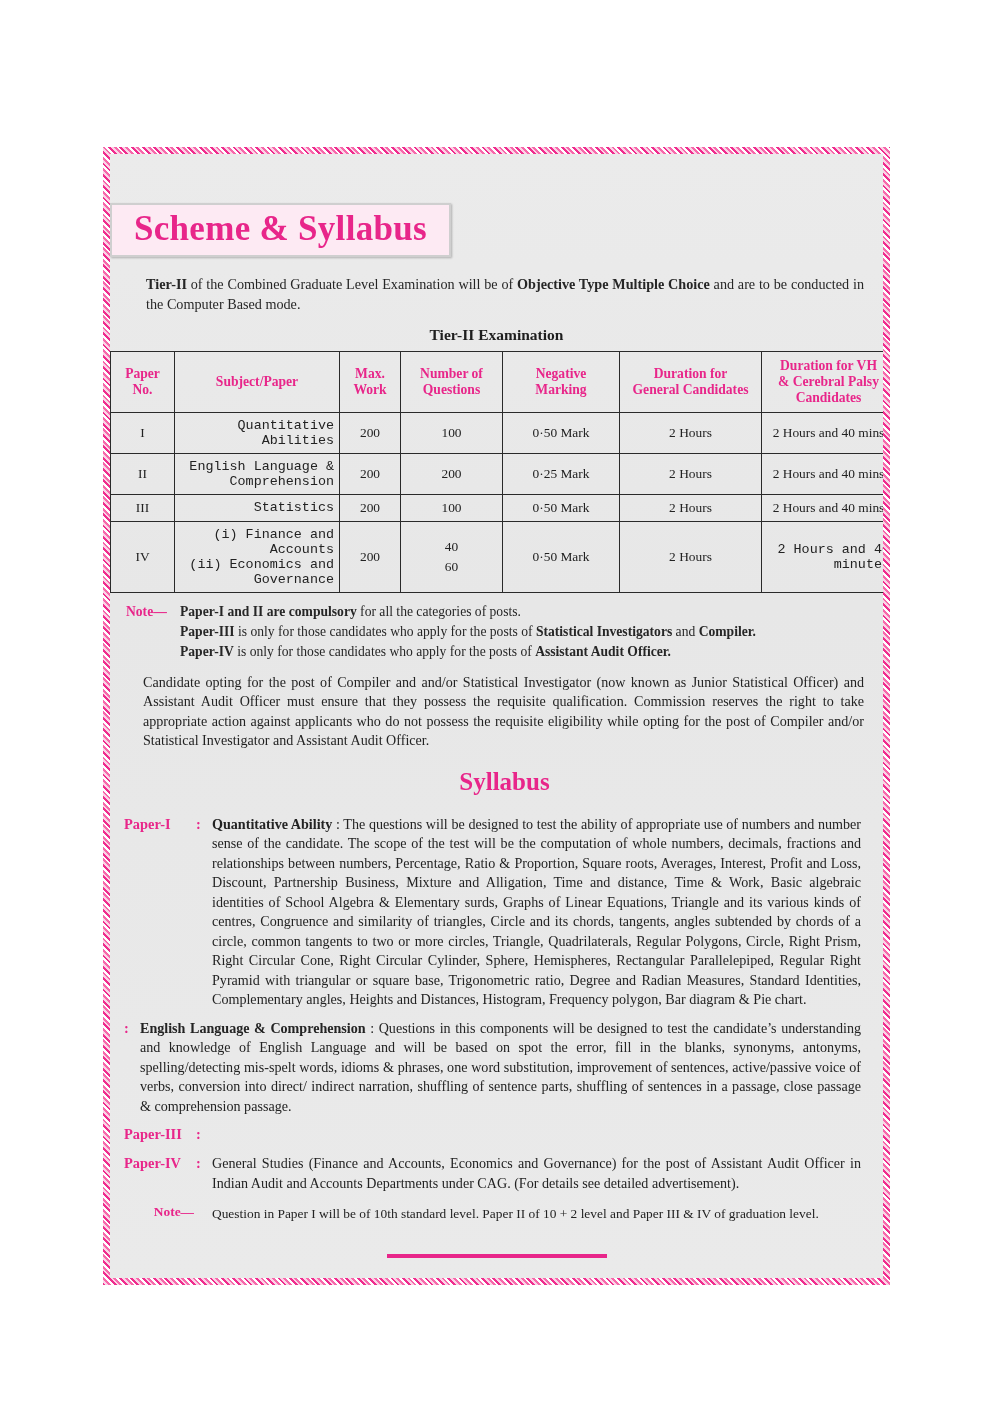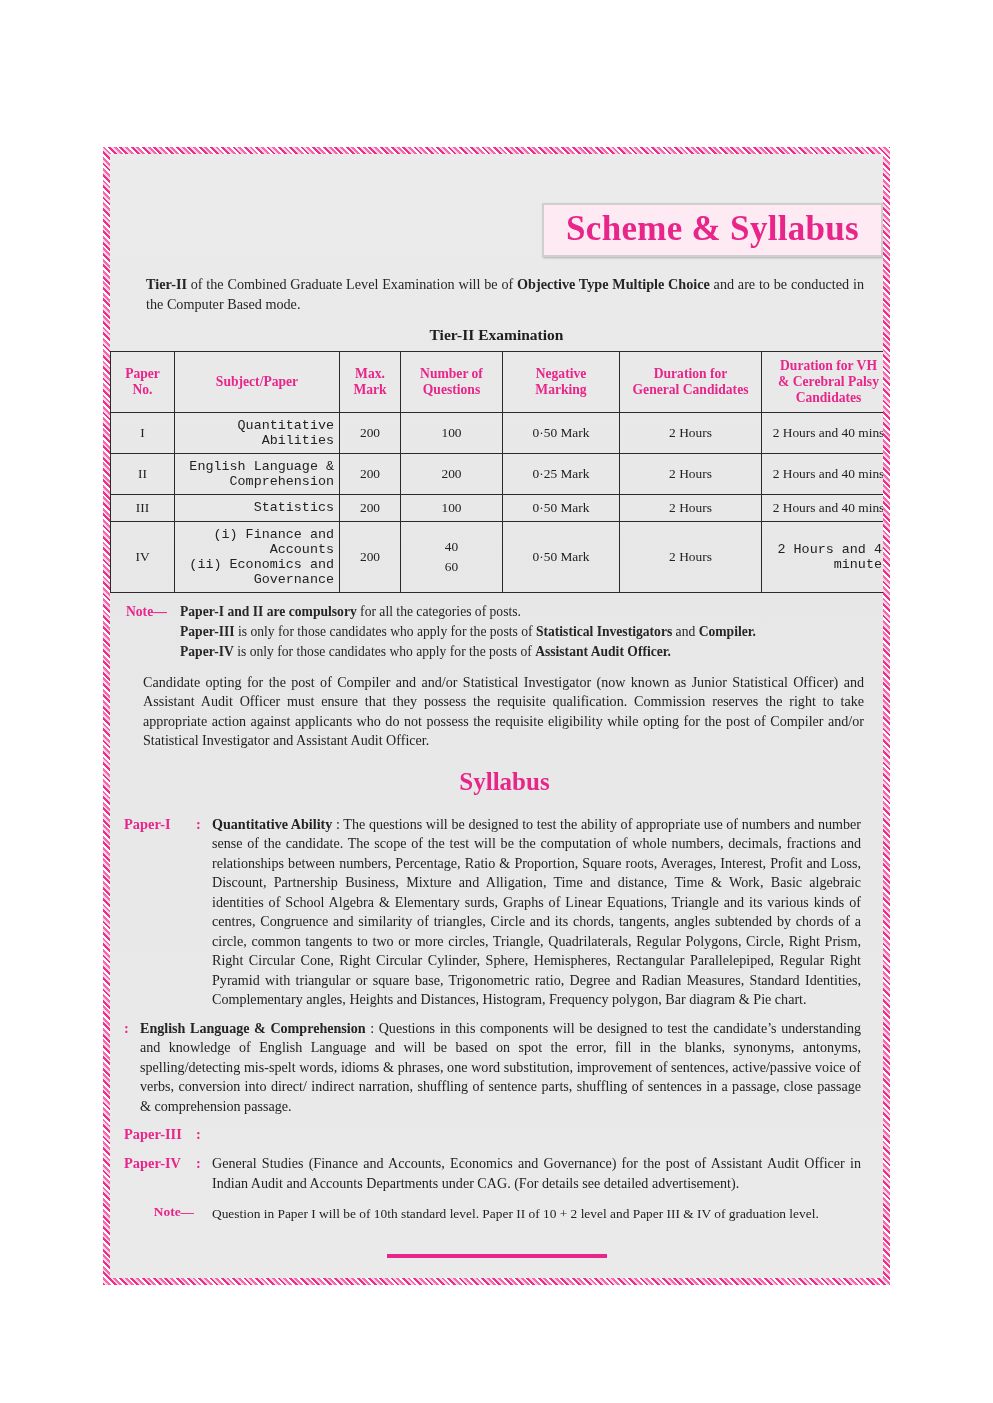--- a/index.html
+++ b/index.html
@@ -56,21 +56,21 @@
     position: absolute;
     left: 110px;
     top: 154px;
     width: 773px;
     height: 1124px;
     overflow: hidden;
   }
 
   
   .title-wrap {
-    text-align: right;
+    text-align: left;
     margin-top: 49px;
   }
   .title-box {
     display: inline-block;
     background: #fdeaf3;
     border: 2px solid #cfcfcf;
     box-shadow: 1px 1px 2px rgba(0,0,0,0.25);
     padding: 4px 22px 7px 22px;
   }
   .title-text {
@@ -250,21 +250,21 @@
       <tr>
         <th class="col-no">
           <span class="stack-line">Paper</span>
           <span class="stack-line">No.</span>
         </th>
         <th class="col-subject">
           <span class="stack-line">Subject/Paper</span>
         </th>
         <th class="col-marks">
           <span class="stack-line">Max.</span>
-          <span class="stack-line">Mark</span>
+          <span class="stack-line">Work</span>
         </th>
         <th class="col-ques">
           <span class="stack-line">Number of</span>
           <span class="stack-line">Questions</span>
         </th>
         <th class="col-neg">
           <span class="stack-line">Negative</span>
           <span class="stack-line">Marking</span>
         </th>
         <th class="col-dur">

